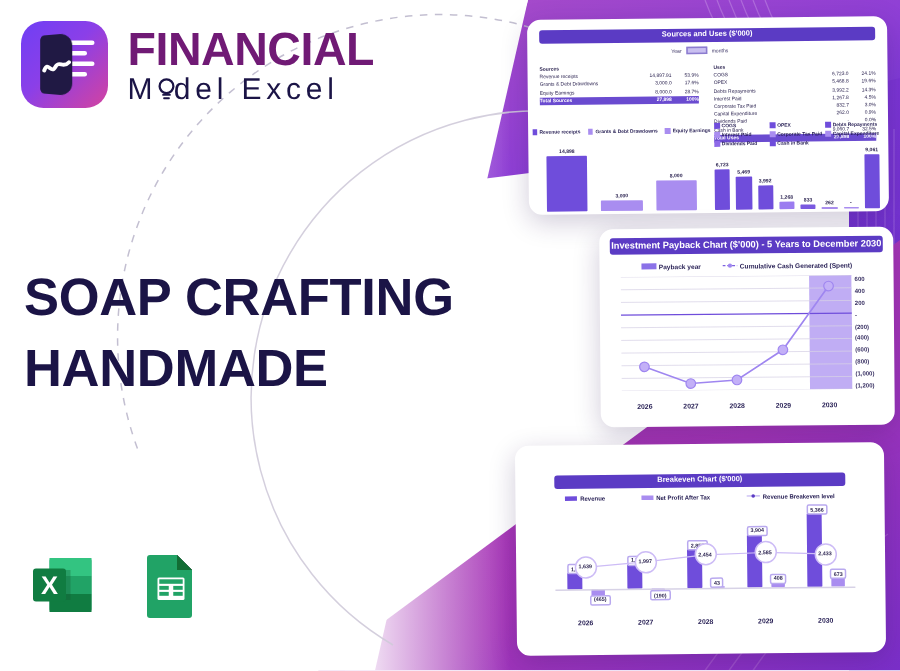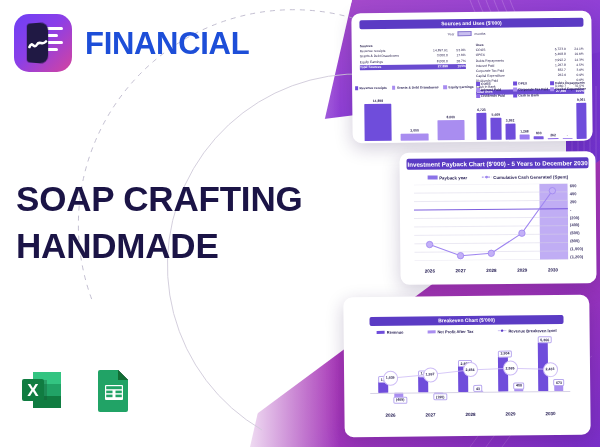--- a/index.html
+++ b/index.html
@@ -39,21 +39,21 @@
   .logo-mark .lines i {
     display:block; height: 3px; background: #fff; border-radius: 2px; margin-bottom: 4px;
   }
   .logo-mark .lines i:nth-child(1){ width: 100%; }
   .logo-mark .lines i:nth-child(2){ width: 72%; }
   .logo-mark .lines i:nth-child(3){ width: 100%; }
   .logo-mark .lines i:nth-child(4){ width: 72%; }
 
   .logo-text { margin-left: 13px; line-height: 1; }
   .logo-text .l1 {
-    font-size: 31px; font-weight: 700; letter-spacing: -0.3px; color: #1d4ed8;
+    font-size: 31px; font-weight: 700; letter-spacing: -0.3px; color: #701a75;
   }
   .logo-text .l2 {
     font-size: 20px; font-weight: 400; letter-spacing: 3.2px; color: #1b1446;
     margin-top: 2px; position: relative; display:inline-block;
   }
   .logo-text .l2 .bulb {
     display:inline-block; width: 11px; position: relative; vertical-align: baseline;
   }
   .logo-text .l2 .bulb svg { position:absolute; left: 0px; top: -15px; }
 
@@ -214,20 +214,27 @@
             <i></i>
             <i></i>
         </div>
         <div class="doc"></div>
         <svg class="spark" width="20" height="14" viewBox="0 0 20 14">
           <path d="M1.5,9 C4,2 6,12 9,6.5 C11.5,2 14,8 18,3.5" stroke="#ffffff" stroke-width="2.6" fill="none" stroke-linecap="round"></path>
         </svg>
       </div>
       <div class="logo-text">
         <div class="l1">FINANCIAL</div>
+        <div class="l2"><span>M</span><span class="bulb">
+            <svg width="12" height="18" viewBox="0 0 12 18">
+              <circle cx="6" cy="6.5" r="4.6" fill="none" stroke="#1b1446" stroke-width="1.5"></circle>
+              <rect x="3.1" y="11.6" width="5.8" height="1.3" rx="0.5" fill="#1b1446"></rect>
+              <rect x="3.8" y="13.8" width="4.4" height="1.3" rx="0.5" fill="#1b1446"></rect>
+            </svg>
+          </span><span>del Excel</span></div>
       </div>
     </div>
 
     <div class="headline">
       <div>SOAP CRAFTING</div>
       <div>HANDMADE</div>
     </div>
 
     <div class="badges">
       <svg class="badge" viewBox="0 0 48 48">

